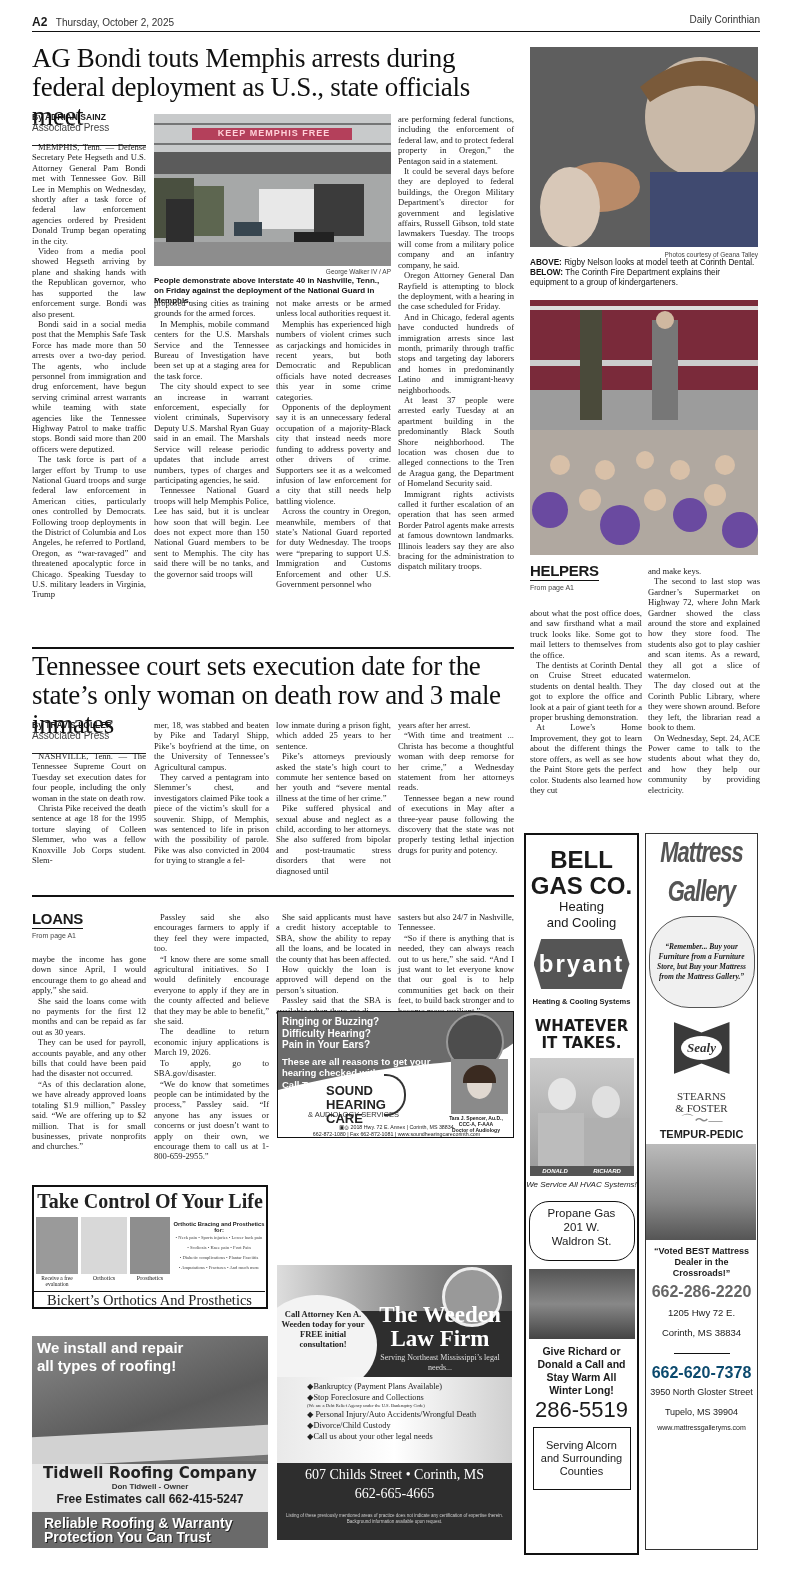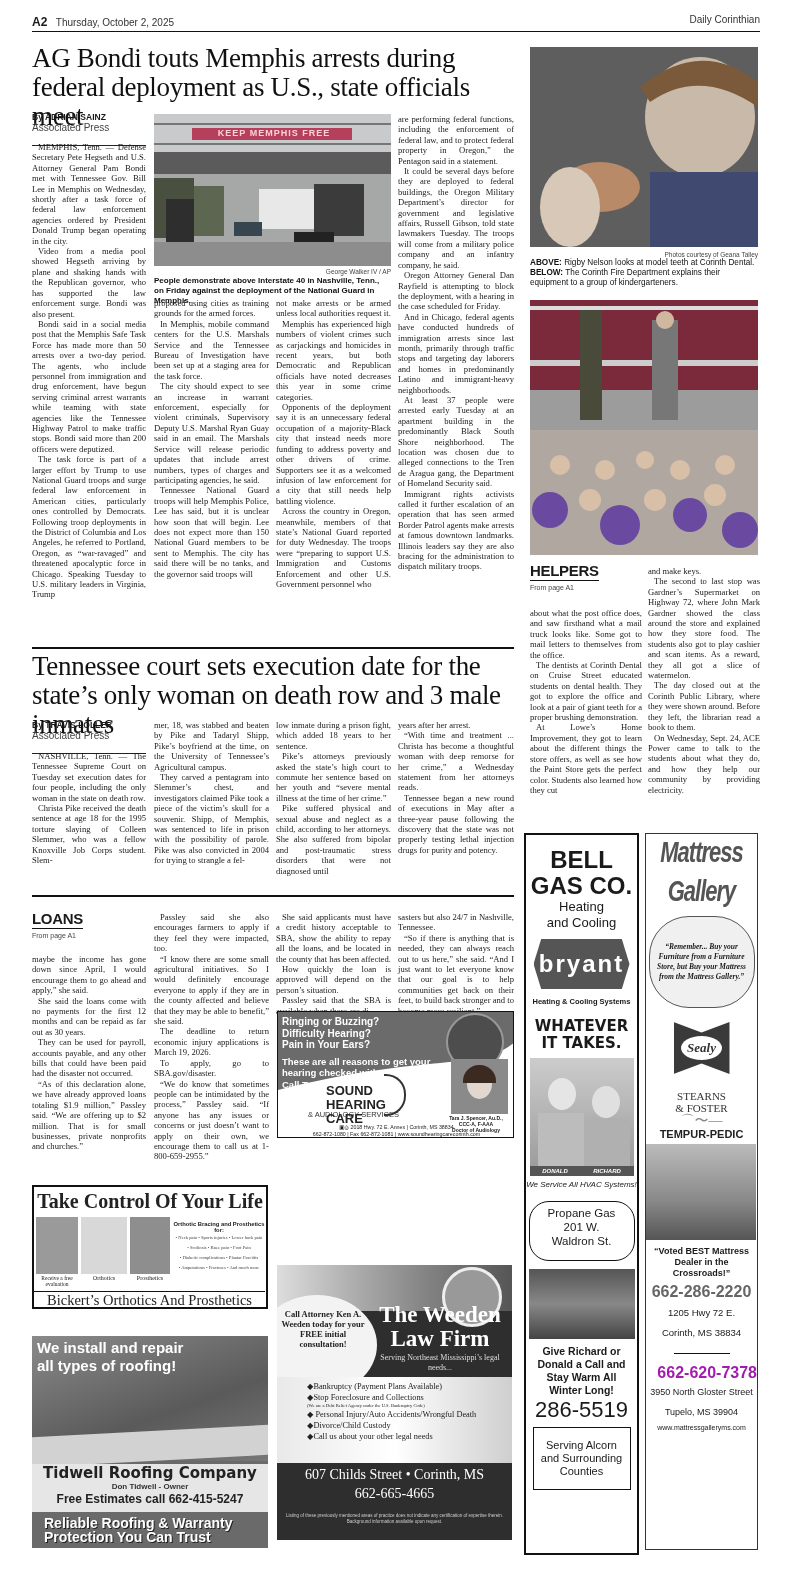--- a/index.html
+++ b/index.html
@@ -95,21 +95,21 @@
 </div>
 <div class="abs body-text" style="left:32px;top:751px;width:114px">
   <p>NASHVILLE, Tenn. — The Tennessee Supreme Court on Tuesday set execution dates for four people, including the only woman in the state on death row.</p>
   <p>Christa Pike received the death sentence at age 18 for the 1995 torture slaying of Colleen Slemmer, who was a fellow Knoxville Job Corps student. Slem-</p>
 </div>
 <div class="abs body-text" style="left:154px;top:720px;width:115px">
   <p style="text-indent:0">mer, 18, was stabbed and beaten by Pike and Tadaryl Shipp, Pike’s boyfriend at the time, on the University of Tennessee’s Agricultural campus.</p>
   <p>They carved a pentagram into Slemmer’s chest, and investigators claimed Pike took a piece of the victim’s skull for a souvenir. Shipp, of Memphis, was sentenced to life in prison with the possibility of parole. Pike was also convicted in 2004 for trying to strangle a fel-</p>
 </div>
 <div class="abs body-text" style="left:276px;top:720px;width:115px">
-  <p style="text-indent:0">low inmate during a prison fight, which added 18 years to her sentence.</p>
+  <p style="text-indent:0">low inmate during a prison fight, which added 25 years to her sentence.</p>
   <p>Pike’s attorneys previously asked the state’s high court to commute her sentence based on her youth and “severe mental illness at the time of her crime.”</p>
   <p>Pike suffered physical and sexual abuse and neglect as a child, according to her attorneys. She also suffered from bipolar and post-traumatic stress disorders that were not diagnosed until</p>
 </div>
 <div class="abs body-text" style="left:398px;top:720px;width:116px">
   <p style="text-indent:0">years after her arrest.</p>
   <p>“With time and treatment ... Christa has become a thoughtful woman with deep remorse for her crime,” a Wednesday statement from her attorneys reads.</p>
   <p>Tennessee began a new round of executions in May after a three-year pause following the discovery that the state was not properly testing lethal injection drugs for purity and potency.</p>
 </div>
 
 <div class="abs rule" style="left:32px;top:895px;width:482px"></div>
@@ -353,19 +353,19 @@
   <div style="text-align:center;font-size:14px;color:#888;line-height:14px">⌒〜—</div>
   <div class="sans" style="text-align:center;font-size:11px;font-weight:bold;color:#222">TEMPUR-PEDIC</div>
   <div style="margin:4px 0 0;width:110px;height:96px;background:linear-gradient(#bbb,#888 60%,#555)"></div>
   <div class="sans" style="text-align:center;font-size:9px;font-weight:bold;line-height:11px;margin-top:6px">“Voted BEST Mattress Dealer in the Crossroads!”</div>
   <div class="sans" style="text-align:center;font-size:16px;font-weight:bold;color:#666;margin-top:4px">662-286-2220</div>
   <div class="sans" style="text-align:center;font-size:9.5px;line-height:20px;margin-top:2px">
     <div>1205 Hwy 72 E.</div>
       <div>Corinth, MS 38834</div>
   </div>
   <div style="margin:10px auto;width:56px;border-top:1px solid #111"></div>
-  <div class="sans" style="text-align:right;font-size:16px;font-weight:bold;color:#a21caf">662-620-7378</div>
+  <div class="sans" style="text-align:center;font-size:16px;font-weight:bold;color:#0c4a6e">662-620-7378</div>
   <div class="sans" style="text-align:center;font-size:9px;line-height:20px">
     <div>3950 North Gloster Street</div>
       <div>Tupelo, MS  39904</div>
   </div>
   <div class="sans" style="text-align:center;font-size:7px;margin-top:2px">www.mattressgalleryms.com</div>
 </div>
 
 </body></html>

